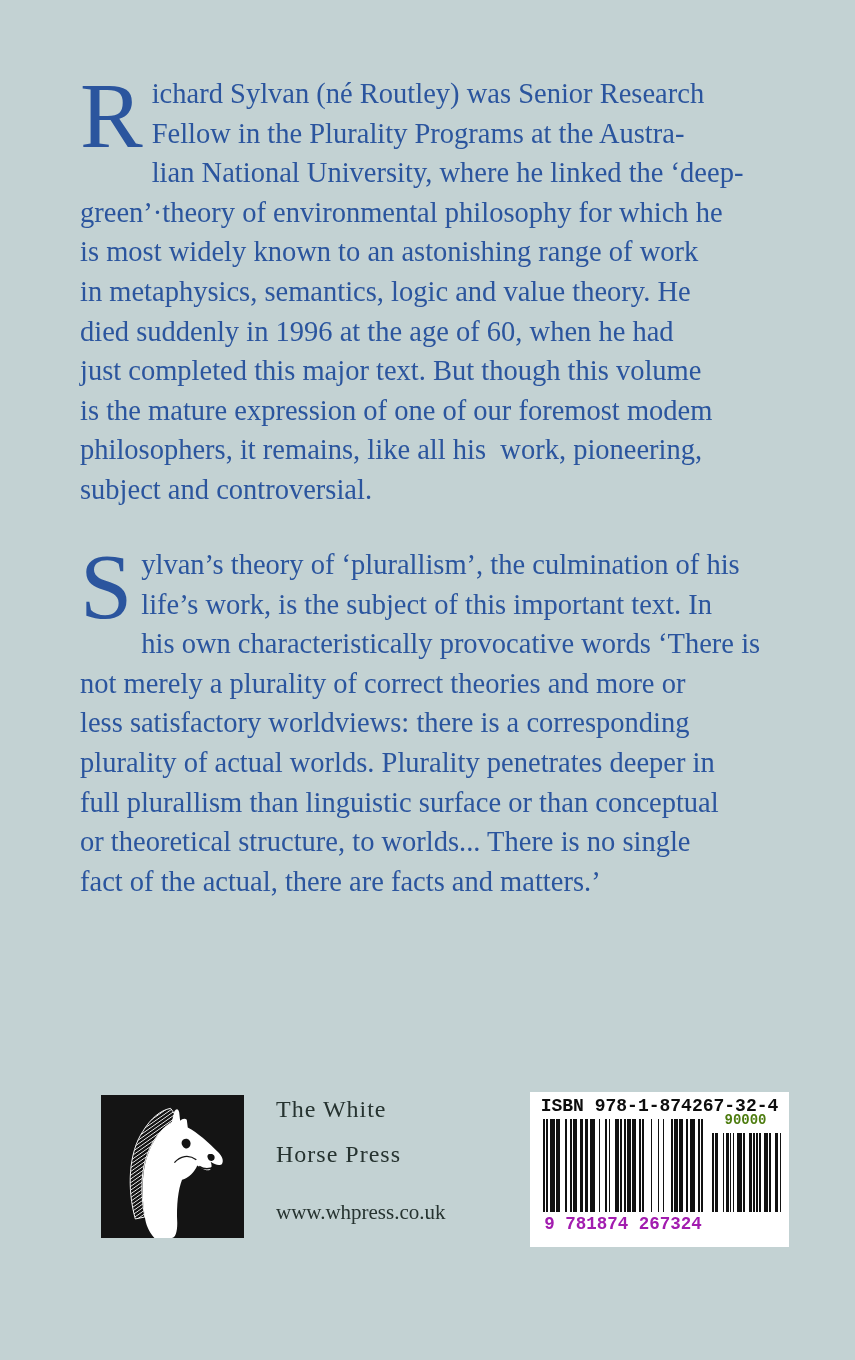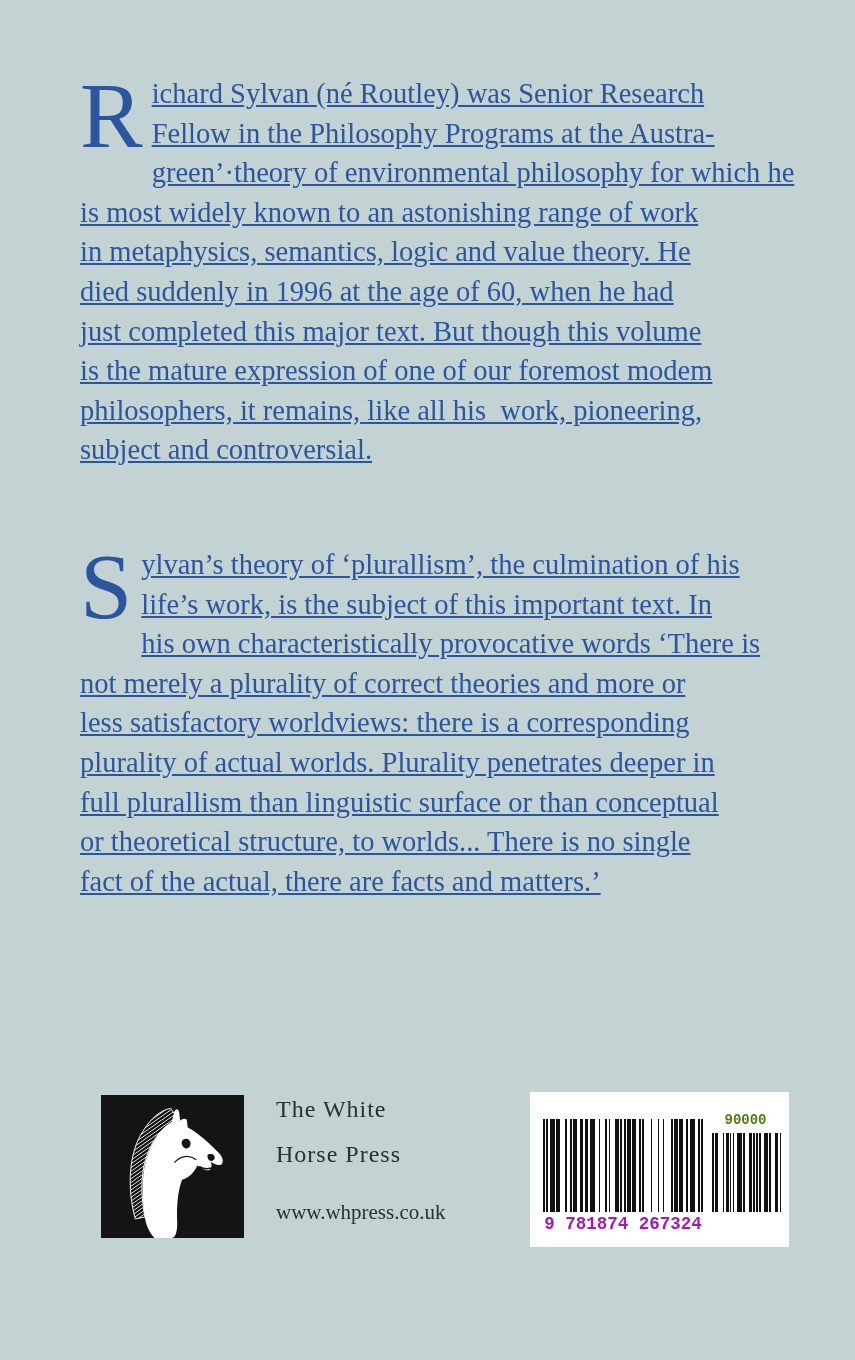--- a/index.html
+++ b/index.html
@@ -23,21 +23,21 @@
     color:var(--blue);
     font-size:28.5px;line-height:39.6px;
   }
   .blurb .dropcap{
     float:left;
     font-size:94px;
     line-height:76px;
     height:78px;
     margin:3px 9px 0 0;
   }
-  .blurb .line{white-space:pre;text-decoration:underline;}
+  .blurb .line{white-space:pre;}
   .logo{
     position:absolute;left:100px;top:1095px;
     width:145px;height:143px;
   }
   .logo svg{display:block;width:100%;height:100%;}
   .press-name{
     position:absolute;left:276px;top:1087px;
     color:var(--press);
     font-size:24px;line-height:45px;
     letter-spacing:1px;
@@ -91,21 +91,22 @@
 </style>
 </head>
 <body>
 
 <div class="page">
 
   <section class="blurb" style="top:74px">
     <span class="dropcap">R</span>
     <div class="lines">
         <div class="line">ichard Sylvan (né Routley) was Senior Research</div>
-        <div class="line">Fellow in the Philosophy Programs at the Austra-</div>
+        <div class="line">Fellow in the Plurality Programs at the Austra-</div>
+        <div class="line">lian National University, where he linked the ‘deep-</div>
         <div class="line">green’·theory of environmental philosophy for which he</div>
         <div class="line">is most widely known to an astonishing range of work</div>
         <div class="line">in metaphysics, semantics, logic and value theory. He</div>
         <div class="line">died suddenly in 1996 at the age of 60, when he had</div>
         <div class="line">just completed this major text. But though this volume</div>
         <div class="line">is the mature expression of one of our foremost modem</div>
         <div class="line">philosophers, it remains, like all his  work, pioneering,</div>
         <div class="line">subject and controversial.</div>
       </div>
   </section>
@@ -159,20 +160,21 @@
   </div>
 
   <div class="press-name">
     <div>The White</div>
     <div>Horse Press</div>
   </div>
 
   <div class="website">www.whpress.co.uk</div>
 
   <div class="barcode-box">
+    <div class="isbn">ISBN 978-1-874267-32-4</div>
     <div class="main-bars bars">
         <svg viewBox="0 0 95 100" preserveAspectRatio="none" shape-rendering="crispEdges" xmlns="http://www.w3.org/2000/svg">
           <rect x="0" y="0" width="1" height="100" fill="#111111"></rect>
           <rect x="2" y="0" width="1" height="100" fill="#111111"></rect>
           <rect x="4" y="0" width="3" height="100" fill="#111111"></rect>
           <rect x="8" y="0" width="2" height="100" fill="#111111"></rect>
           <rect x="13" y="0" width="1" height="100" fill="#111111"></rect>
           <rect x="16" y="0" width="1" height="100" fill="#111111"></rect>
           <rect x="18" y="0" width="2" height="100" fill="#111111"></rect>
           <rect x="22" y="0" width="2" height="100" fill="#111111"></rect>

